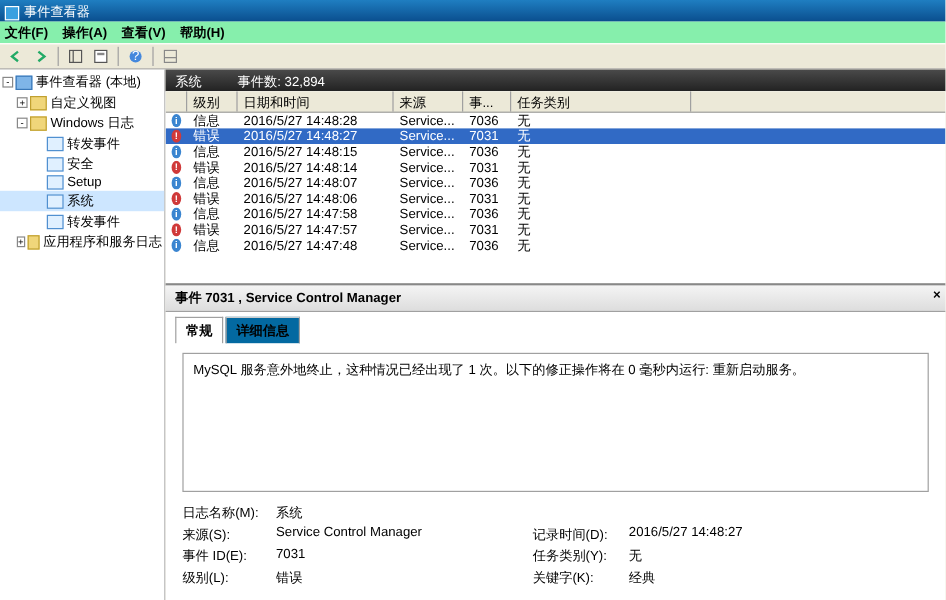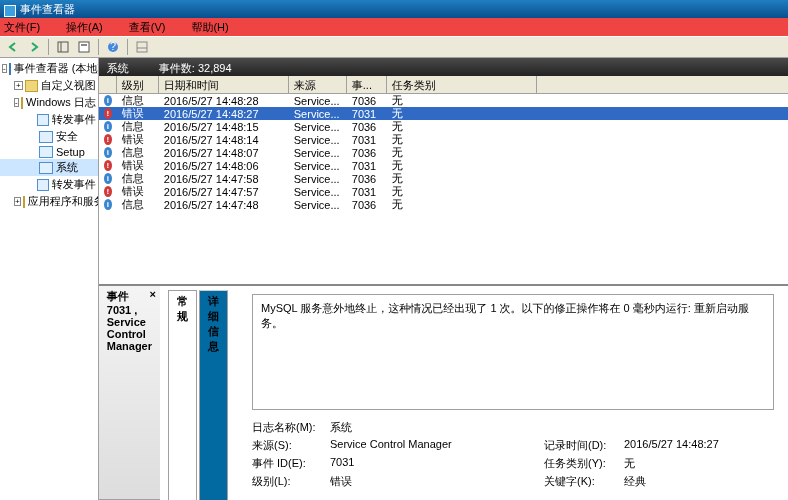--- a/index.html
+++ b/index.html
@@ -1,20 +1,20 @@
 <!DOCTYPE html>
 <html><head>
 <meta charset="utf-8">
 <style>
 * { margin: 0; padding: 0; box-sizing: border-box; font-family: "Microsoft YaHei", SimSun, Arial, sans-serif; font-size: 11px; }
 body { background: #fff; width: 788px; height: 500px; overflow: hidden; }
 
 .titlebar { background: linear-gradient(#1f7ec1,#0a4e8e); color: #fff; height: 18px; padding: 1px 4px; display: flex; align-items: flex-end; }
 .titlebar .icn { width: 12px; height: 12px; background: #3aa0e0; border: 1px solid #fff; margin-right: 4px; }
-.menubar { background: #ef4444; padding: 2px 4px; height: 18px; display: flex; gap: 26px; }
+.menubar { background: #86efac; padding: 2px 4px; height: 18px; display: flex; gap: 12px; font-weight: bold; }
 .toolbar { background: #ece9d8; border-top: 1px solid #fff; border-bottom: 1px solid #a0a0a0; padding: 2px 4px; height: 22px; display: flex; align-items: center; gap: 3px; }
 .tbtn { width: 18px; height: 18px; display: flex; align-items: center; justify-content: center; border: 1px solid transparent; }
 .sep { width: 1px; height: 16px; background: #a0a0a0; margin: 0 2px; }
 
 .workarea { display: flex; height: calc(100% - 58px); }
 .tree { width: 138px; background: #fff; border-right: 1px solid #a0a0a0; padding: 2px 0; overflow: hidden; }
 .tnode { display: flex; align-items: center; padding: 1px 2px; white-space: nowrap; }
 .tnode .exp { width: 9px; height: 9px; border: 1px solid #888; font-size: 8px; line-height: 7px; text-align: center; margin-right: 2px; background: #fff; }
 .tnode .noexp { width: 11px; display: inline-block; }
 .tnode .ticn { width: 14px; height: 12px; margin-right: 3px; display: inline-block; }
@@ -31,21 +31,21 @@
 .ghdr div { border-right: 1px solid #a0a0a0; padding: 2px 5px; }
 .grow { display: flex; height: 13px; align-items: center; }
 .grow div { padding: 0 5px; white-space: nowrap; overflow: hidden; }
 .grow.sel { background: #316ac5; color: #fff; }
 .cicn { width: 18px; display: flex; align-items: center; justify-content: center; flex-shrink: 0; }
 .ci { width: 11px; height: 11px; border-radius: 50%; font-size: 8px; font-weight: bold; color: #fff; text-align: center; line-height: 11px; }
 .ci.info { background: #3a85d0; }
 .ci.err { background: #d03a3a; }
 .c-level { width: 42px; } .c-date { width: 130px; } .c-src { width: 58px; } .c-id { width: 40px; } .c-cat { width: 150px; }
 
-.detail { background: #fff; border-top: 2px solid #888; display: flex; flex-direction: row; }
+.detail { background: #fff; border-top: 2px solid #888; display: flex; flex-direction: column; }
 .dhdr { background: linear-gradient(#f4f4f4,#ddd); padding: 3px 8px; border-bottom: 1px solid #a0a0a0; font-weight: bold; position: relative; }
 .dhdr .dx { position: absolute; right: 4px; top: 2px; font-weight: bold; }
 .tabs { display: flex; padding: 4px 8px 0 8px; }
 .tab { padding: 3px 8px; border: 1px solid #a0a0a0; background: #fff; border-bottom: none; margin-right: 2px; font-weight: bold; }
 .tab.inact { background: #0369a1; border-top: 1px solid #ccc; }
 .dbody { padding: 8px 14px; }
 .msgbox { border: 1px solid #a0a0a0; background: #fff; padding: 6px 8px; height: 116px; margin-bottom: 10px; }
 .drow { display: flex; margin: 3px 0; }
 .dlab { width: 78px; } .dval { width: 110px; } .dlab2 { width: 80px; margin-left: 44px; } .dval2 { width: 150px; }
 </style>

